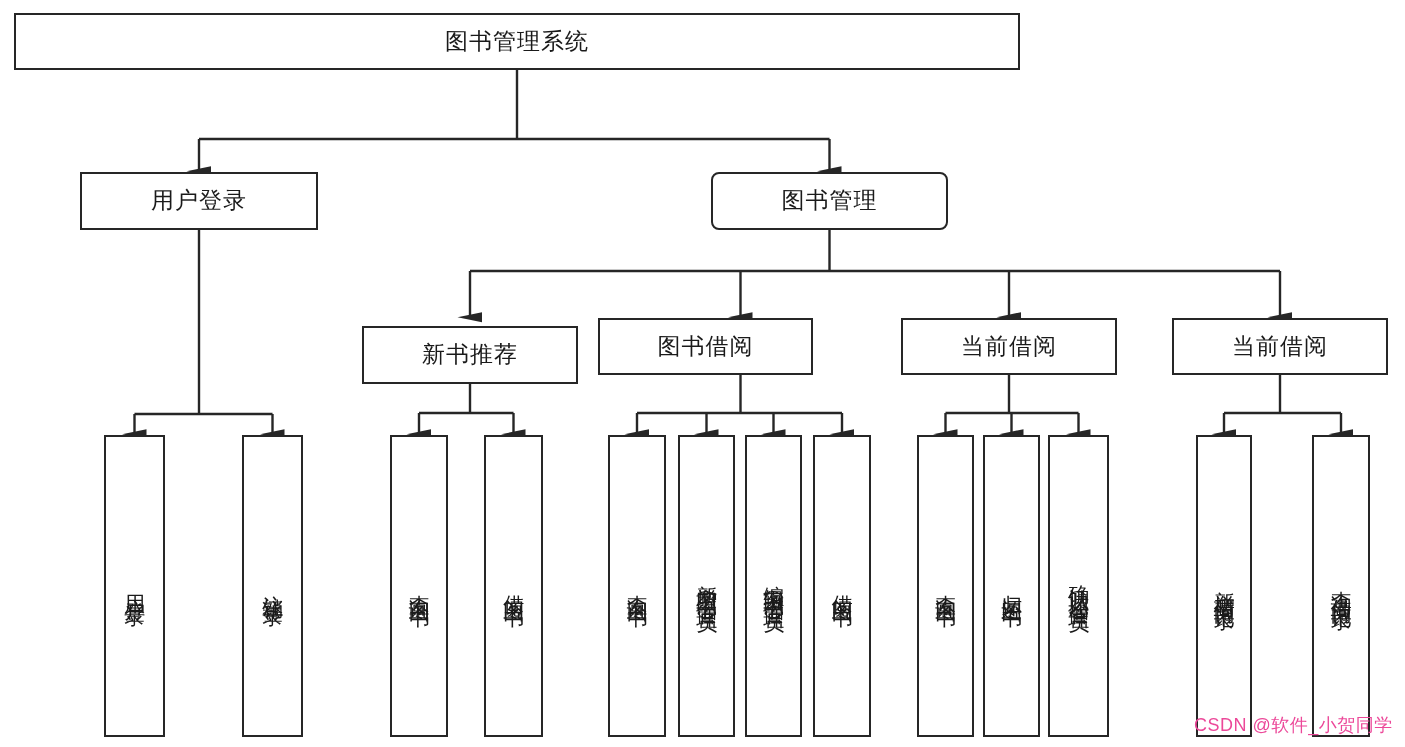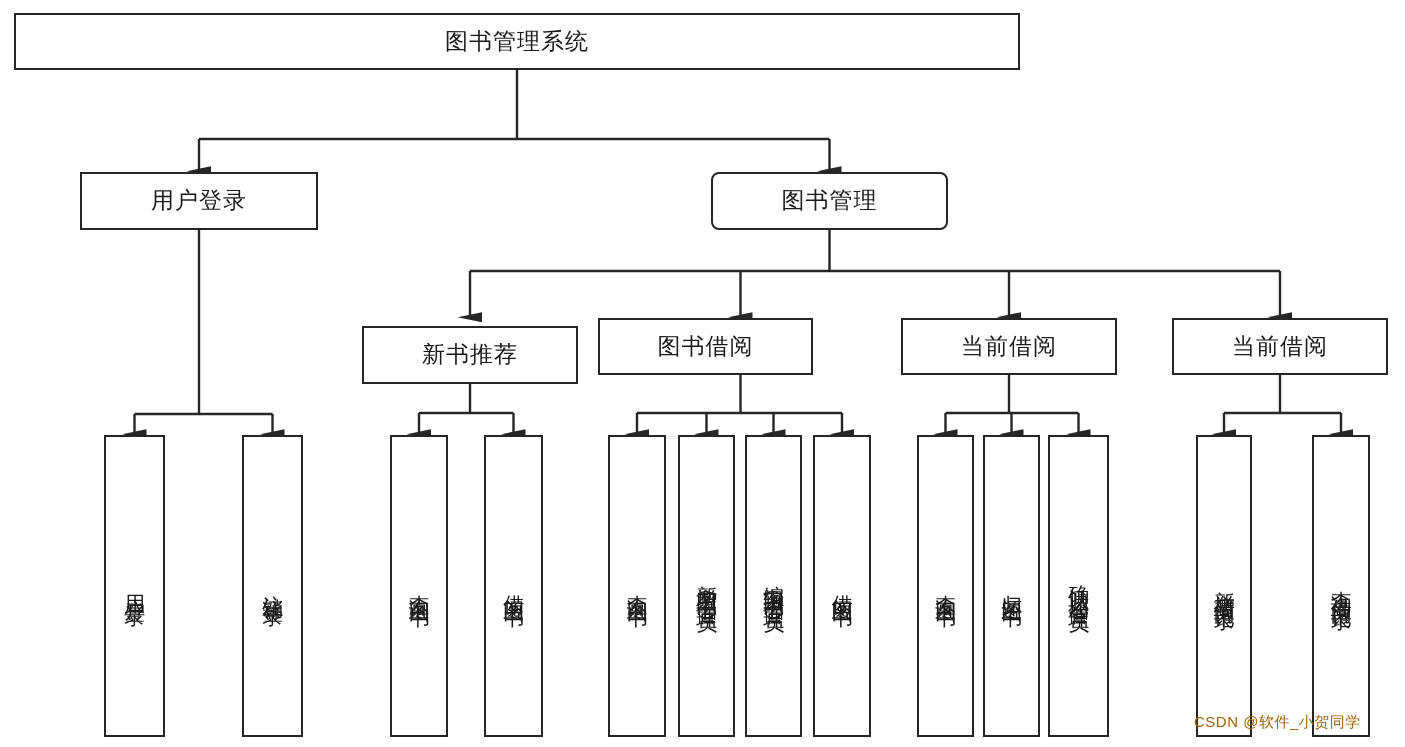--- a/index.html
+++ b/index.html
@@ -49,22 +49,22 @@
     padding-top: 4px;
     padding-bottom: 4px;
   }
   .node.vert .label {
     writing-mode: vertical-rl;
     text-orientation: upright;
     display: block;
   }
   .watermark {
     position: absolute;
-    font-size: 15px;
-    color: #a16207;
+    font-size: 18px;
+    color: #ec4899;
     white-space: nowrap;
     letter-spacing: 0.5px;
   }
 </style>
 </head>
 <body>
 
 <div id="canvas">
 
   <svg id="wires" viewBox="0 0 1405 747" xmlns="http://www.w3.org/2000/svg">

